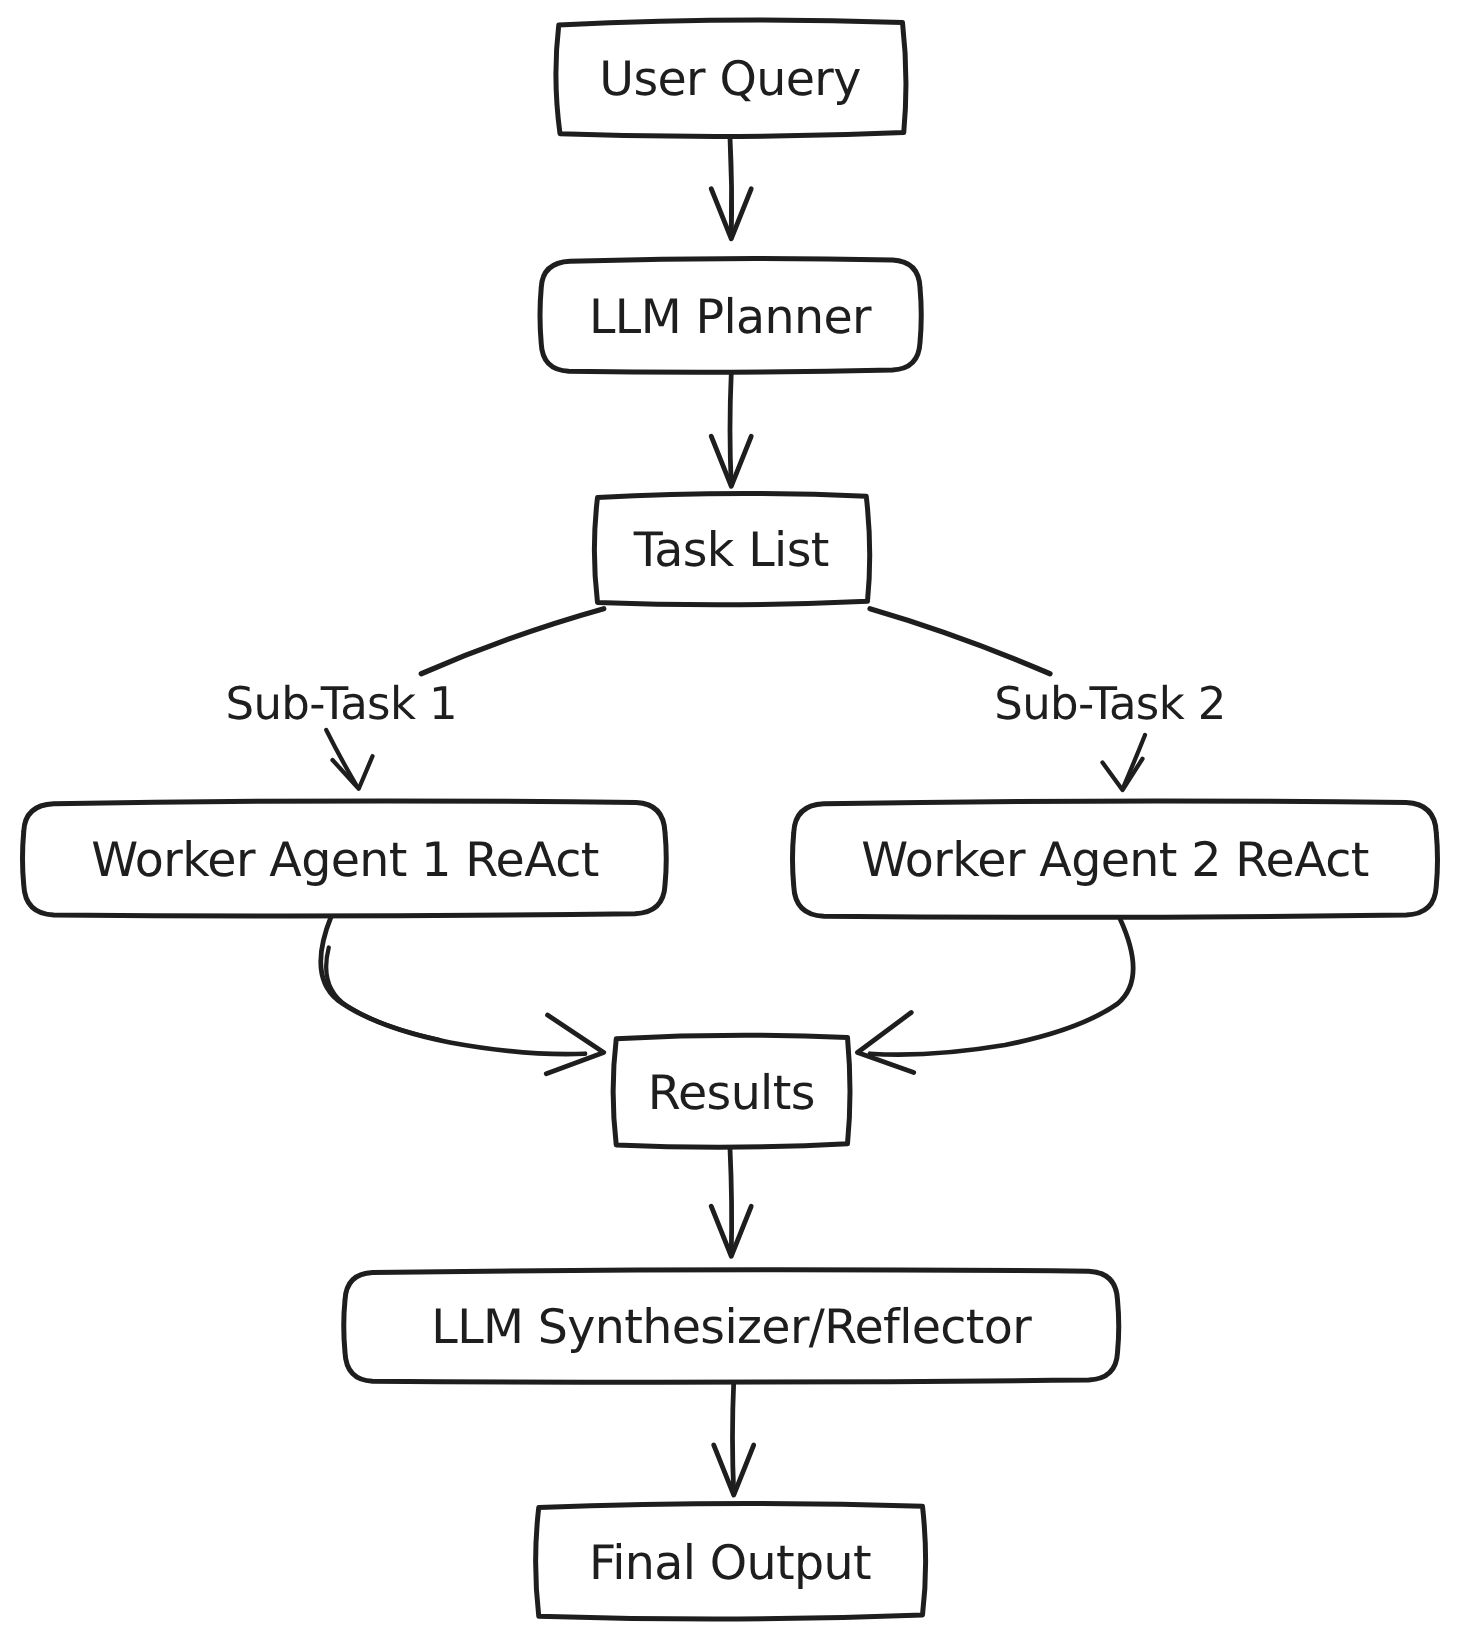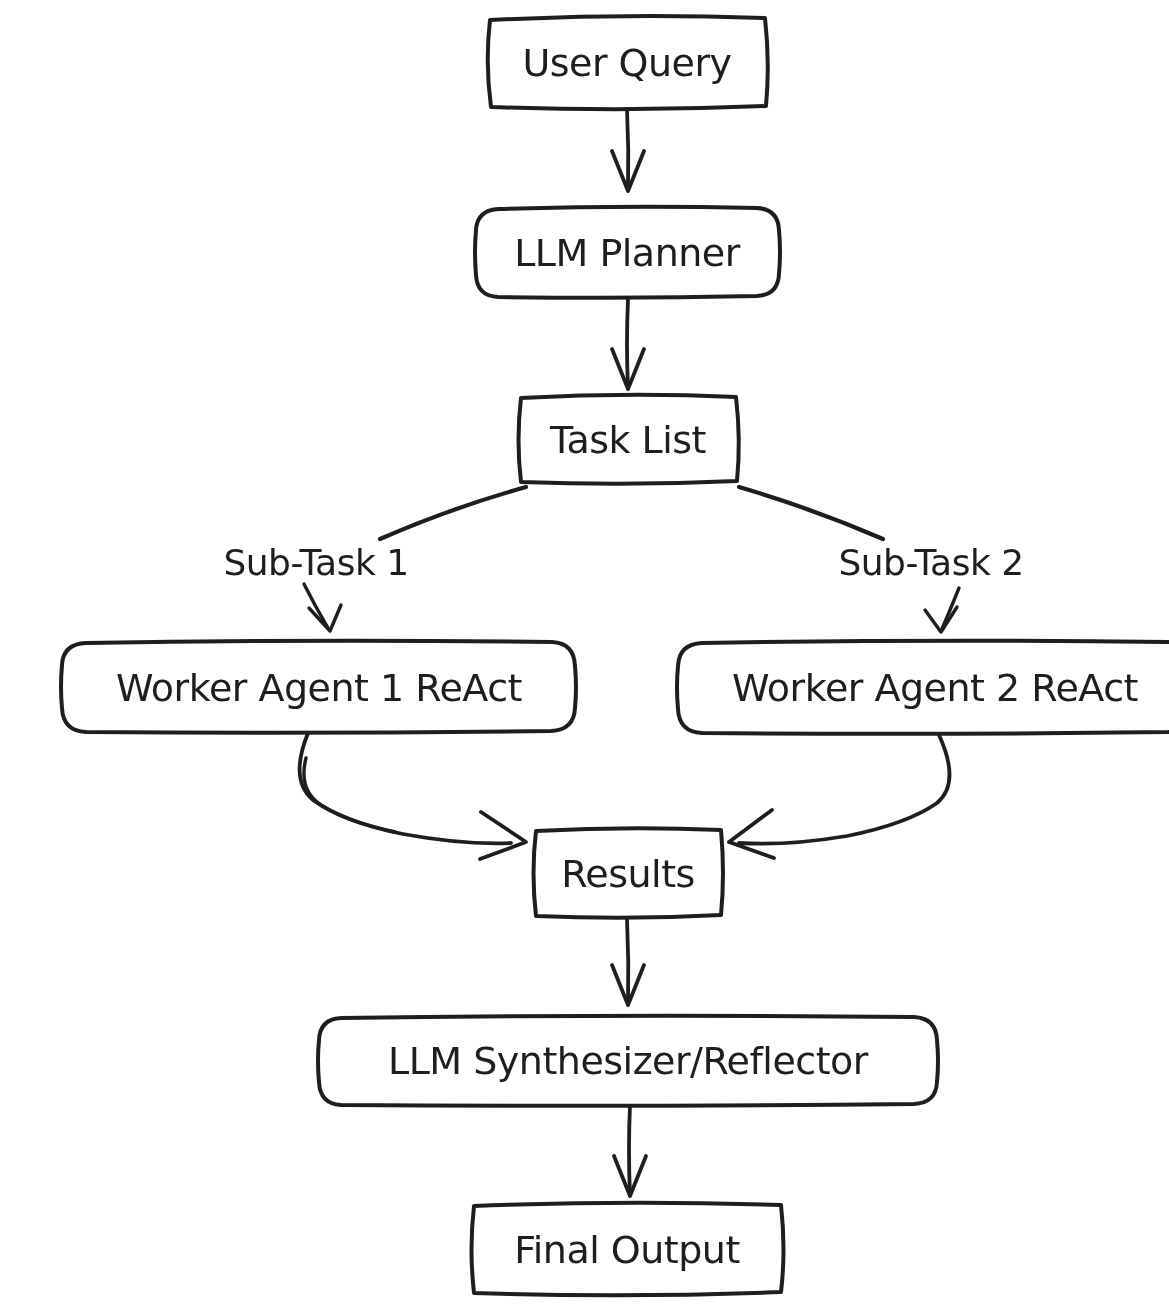--- a/index.html
+++ b/index.html
@@ -1,16 +1,16 @@
 <!DOCTYPE html>
 <html><head>
 <meta charset="utf-8">
 <style>
   html, body { margin: 0; padding: 0; background: #ffffff; }
-  .canvas-wrap { width: 1069px; height: 1314px; position: relative; background: #ffffff; padding-left: 43px; }
+  .canvas-wrap { width: 1069px; height: 1314px; position: relative; background: #ffffff; }
   svg { display: block; }
   .shape { fill: #ffffff; stroke: #1e1e1e; stroke-width: 4; stroke-linecap: round; stroke-linejoin: round; }
   .edge { fill: none; stroke: #1e1e1e; stroke-width: 3.8; stroke-linecap: round; stroke-linejoin: round; }
   .edge-thick { fill: none; stroke: #1e1e1e; stroke-width: 4.2; stroke-linecap: round; stroke-linejoin: round; }
   .edge-thin { fill: none; stroke: #1e1e1e; stroke-width: 3.4; stroke-linecap: round; stroke-linejoin: round; }
   .node-label {
     font-family: "DejaVu Sans", sans-serif;
     font-size: 38px; fill: #1e1e1e;
     text-anchor: middle; letter-spacing: -0.5px;
   }

